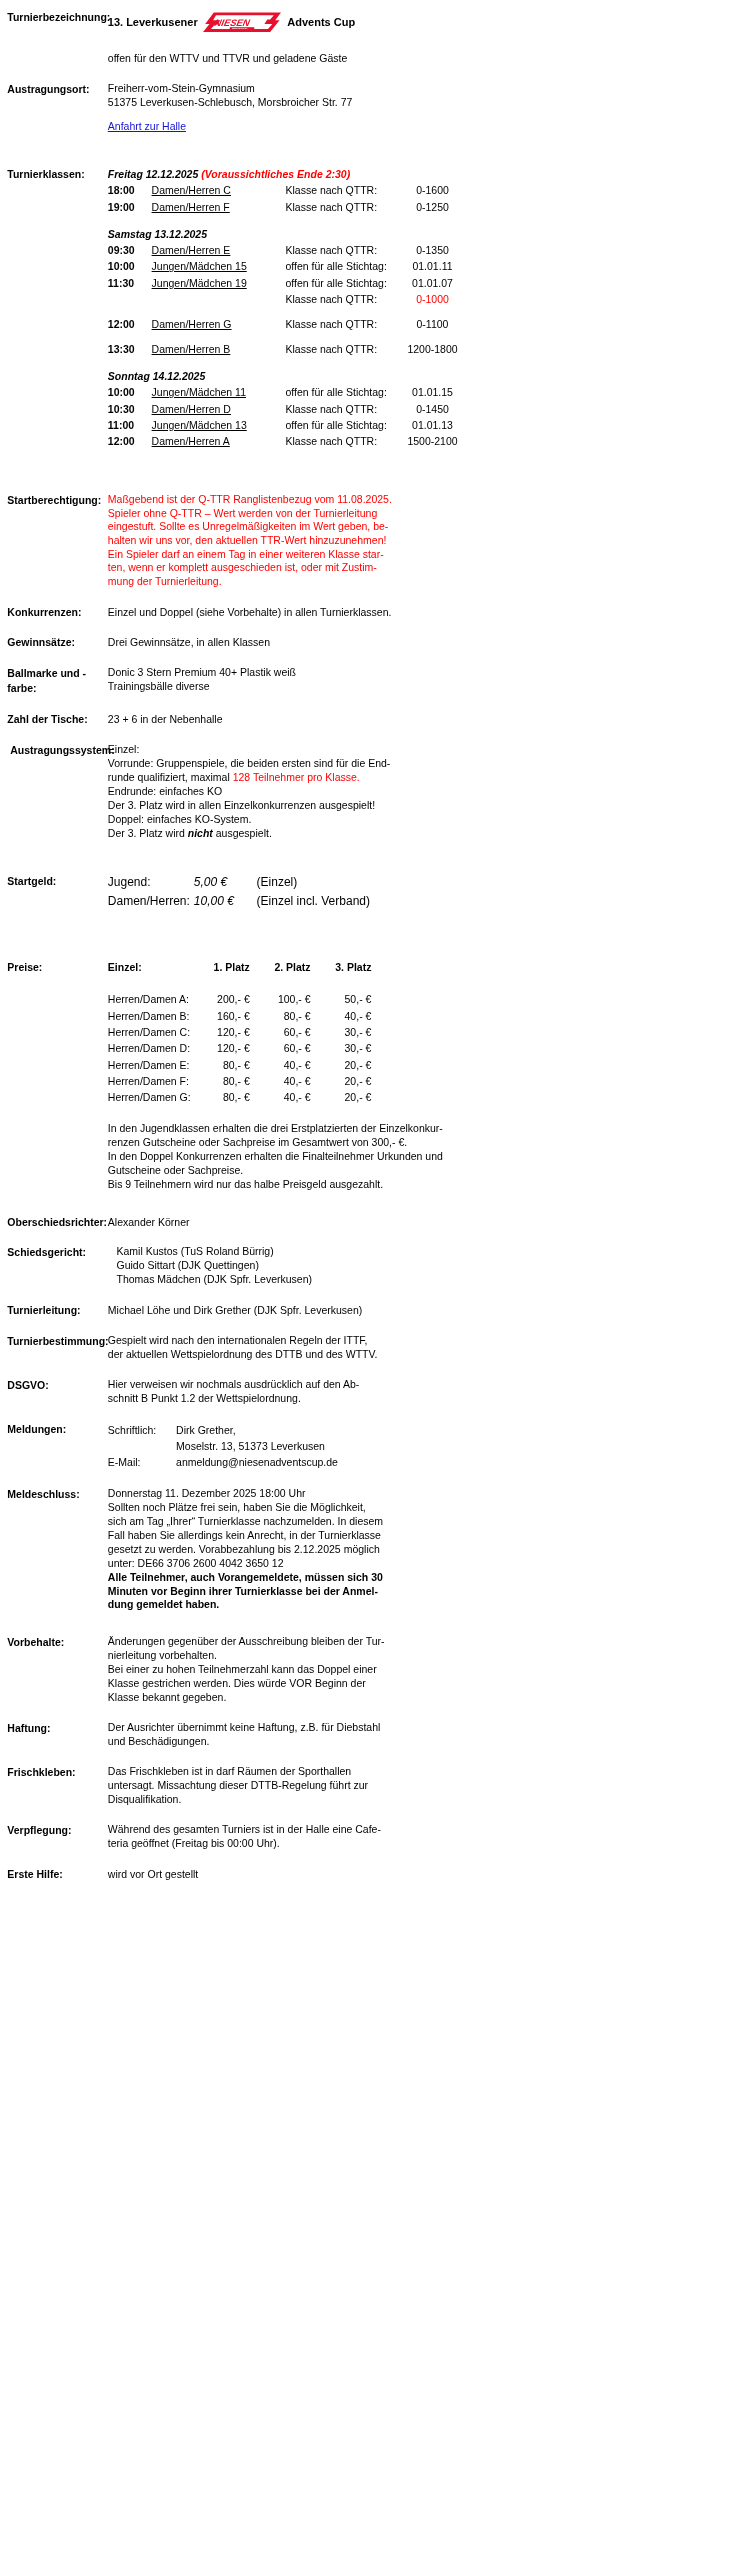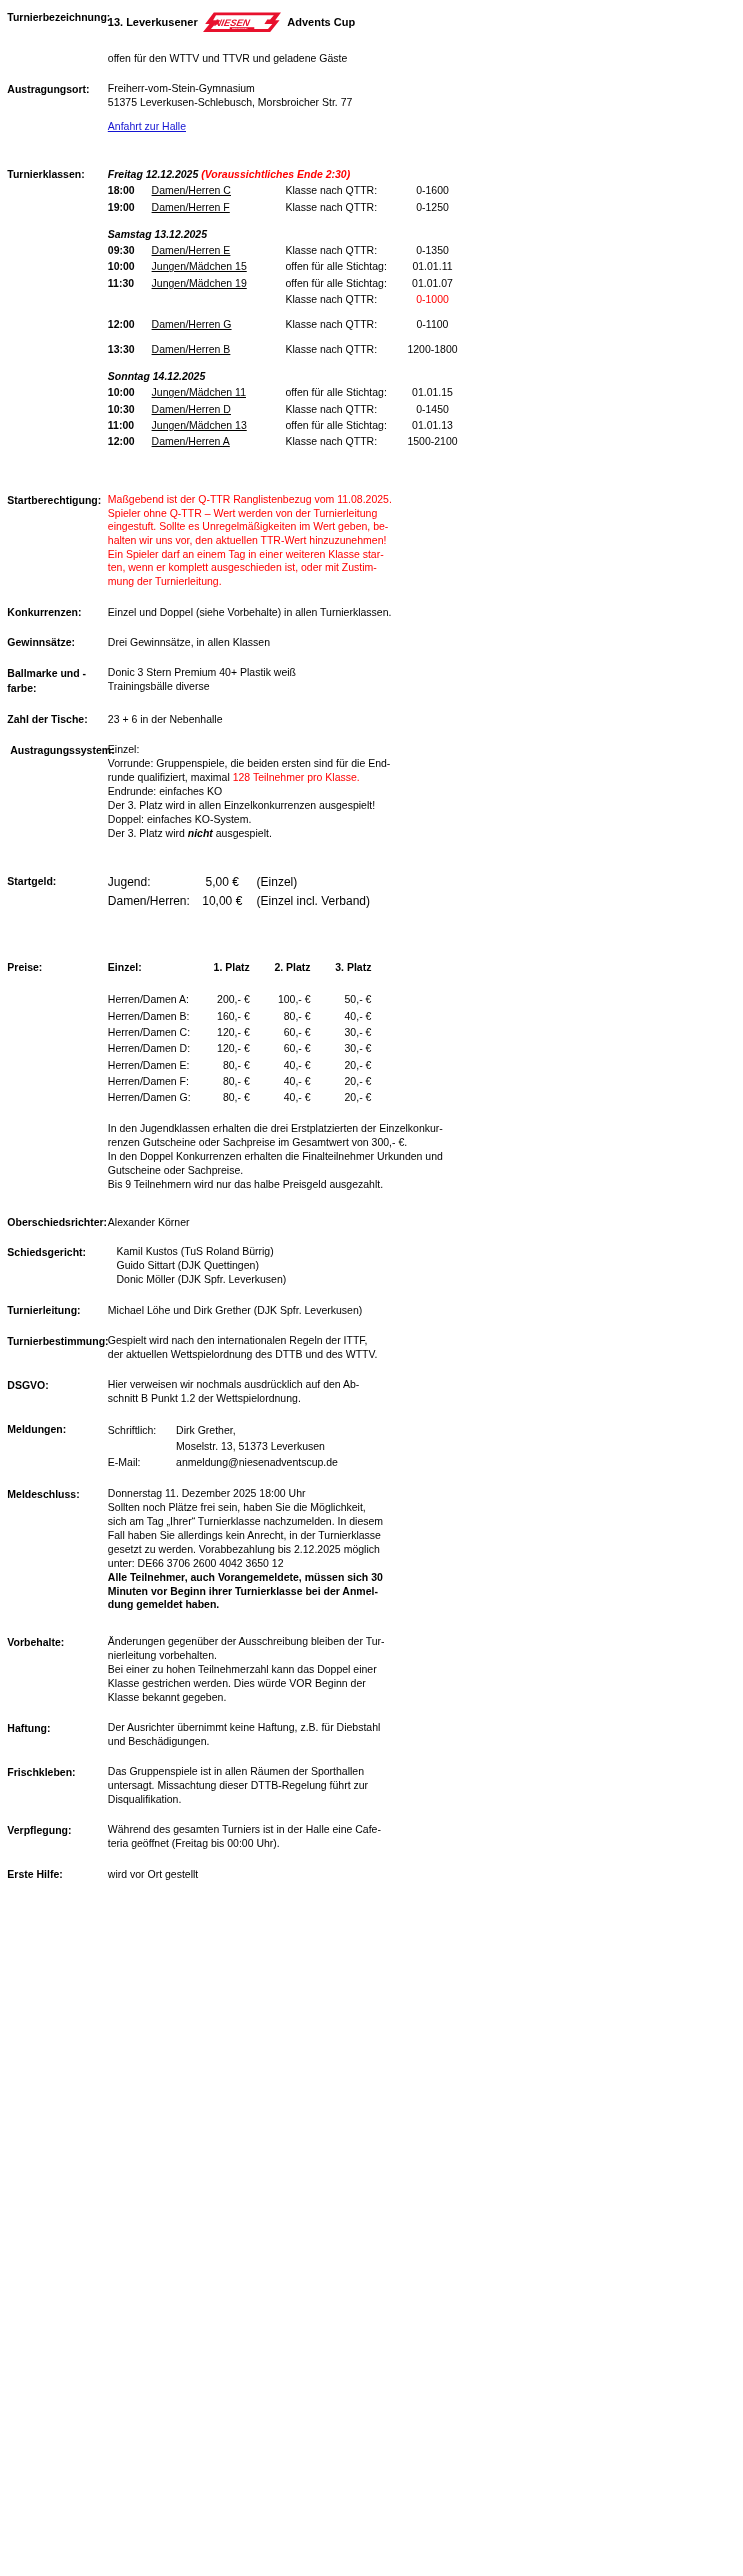--- a/index.html
+++ b/index.html
@@ -130,21 +130,21 @@
   
   .lines div {
     white-space: pre;
     line-height: 1.33;
   }
 
   
   .fee-table { border-collapse: collapse; font-size: 12px; }
   .fee-table td { padding: 0.7px 0; vertical-align: top; white-space: nowrap; }
   .fee-k { width: 86px; }
-  .fee-amt { width: 57px; text-align: center; padding-right: 5.8px !important; }
+  .fee-amt { width: 57px; text-align: left; padding-right: 5.8px !important; font-style: italic; }
 
   
   .prize-table { border-collapse: collapse; font-size: 10.5px; }
   .prize-table th {
     font-weight: bold;
     text-align: right;
     padding: 0 0 0 0;
     white-space: nowrap;
   }
   .prize-table th.h-left { text-align: left; }
@@ -488,21 +488,21 @@
     <div class="value">Alexander Körner</div>
   </div>
 
   <div class="spacer-m"></div>
 
   <div class="row">
     <div class="label">Schiedsgericht:</div>
     <div class="value lines" style="padding-left:8.7px">
       <div>Kamil Kustos (TuS Roland Bürrig)</div>
       <div>Guido Sittart (DJK Quettingen)</div>
-      <div>Donic Möller (DJK Spfr. Leverkusen)</div>
+      <div>Thomas Mädchen (DJK Spfr. Leverkusen)</div>
     </div>
   </div>
 
   <div class="spacer-m"></div>
 
   <div class="row">
     <div class="label">Turnierleitung:</div>
     <div class="value">Michael Löhe und Dirk Grether (DJK Spfr. Leverkusen)</div>
   </div>
 
@@ -588,21 +588,21 @@
       <div>Der Ausrichter übernimmt keine Haftung, z.B. für Diebstahl</div>
       <div>und Beschädigungen.</div>
     </div>
   </div>
 
   <div class="spacer-m"></div>
 
   <div class="row">
     <div class="label">Frischkleben:</div>
     <div class="value lines">
-      <div>Das Gruppenspiele ist in allen Räumen der Sporthallen</div>
+      <div>Das Frischkleben ist in darf Räumen der Sporthallen</div>
       <div>untersagt. Missachtung dieser DTTB-Regelung führt zur</div>
       <div>Disqualifikation.</div>
     </div>
   </div>
 
   <div class="spacer-m"></div>
 
   <div class="row">
     <div class="label">Verpflegung:</div>
     <div class="value lines">

